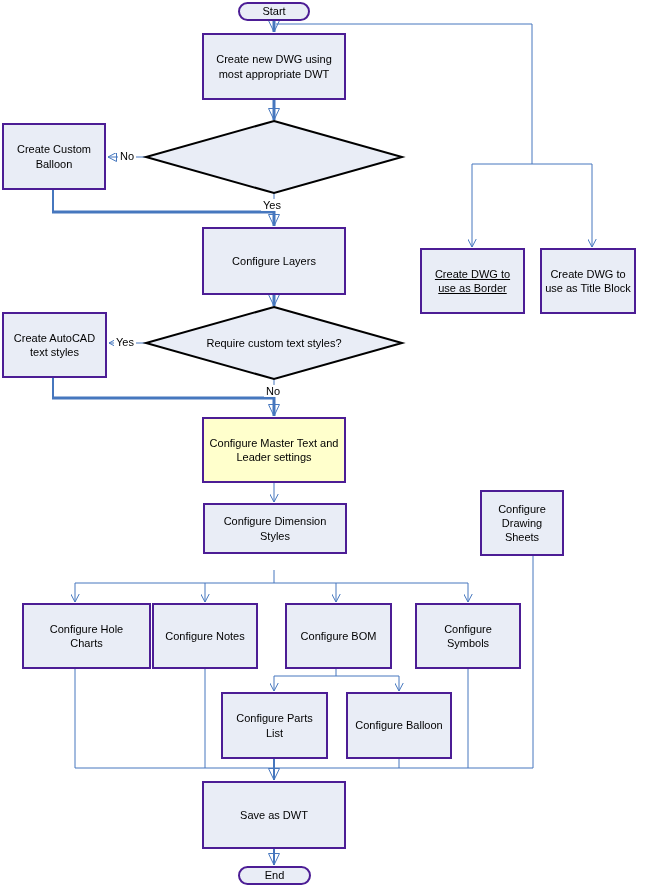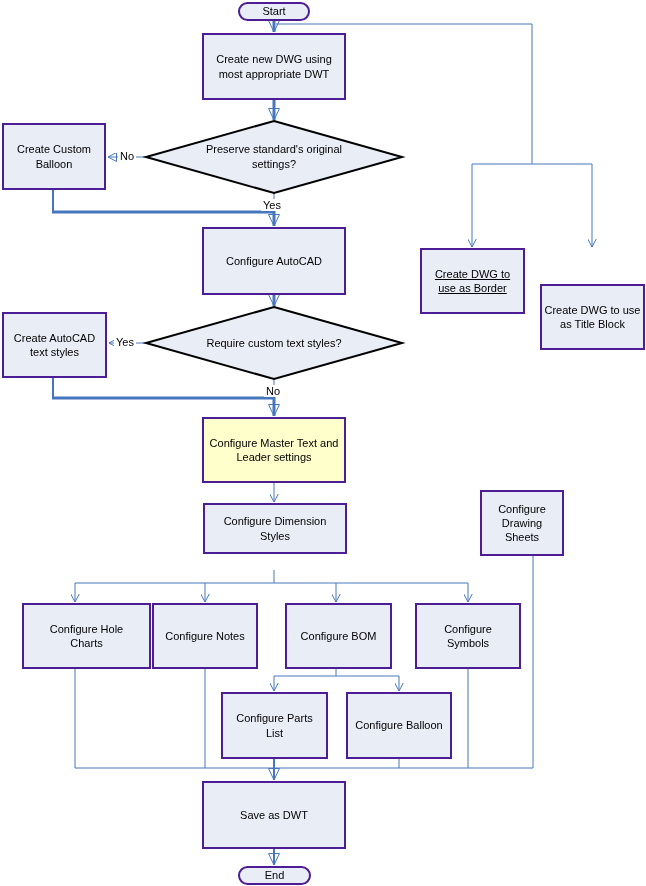--- a/index.html
+++ b/index.html
@@ -105,39 +105,39 @@
 
   <div class="node bold" style="left:202px; top:33px; width:144px; height:67px;">
     <span>Create new DWG using most appropriate DWT</span>
   </div>
 
   <div class="node bold" style="left:2px; top:123px; width:104px; height:67px;">
     <span>Create Custom Balloon</span>
   </div>
 
   <div class="node bold" style="left:202px; top:227px; width:144px; height:68px;">
-    <span>Configure AutoCAD</span>
+    <span>Configure Layers</span>
   </div>
 
   <div class="node bold" style="left:2px; top:312px; width:105px; height:66px;">
     <span>Create AutoCAD text styles</span>
   </div>
 
   <div class="node bold highlight" style="left:202px; top:417px; width:144px; height:66px;">
     <span>Configure Master Text and Leader settings</span>
   </div>
 
   <div class="node" style="left:203px; top:503px; width:144px; height:51px;">
     <span style="max-width:130px;">Configure Dimension Styles</span>
   </div>
 
   <div class="node" style="left:420px; top:248px; width:105px; height:66px;">
     <span style="max-width:90px;text-decoration:underline;">Create DWG to use as Border</span>
   </div>
-  <div class="node" style="left:540px; top:248px; width:105px; height:66px;margin-top:36px;">
+  <div class="node" style="left:540px; top:248px; width:96px; height:66px;">
     <span style="max-width:96px;">Create DWG to use as Title Block</span>
   </div>
   <div class="node" style="left:480px; top:490px; width:84px; height:66px;">
     <span style="max-width:98px;">Configure Drawing Sheets</span>
   </div>
 
   <div class="node" style="left:22px; top:603px; width:129px; height:66px;">
     <span style="max-width:90px;">Configure Hole Charts</span>
   </div>
   <div class="node" style="left:152px; top:603px; width:106px; height:66px;">
@@ -154,21 +154,20 @@
     <span style="max-width:92px;">Configure Parts List</span>
   </div>
   <div class="node" style="left:346px; top:692px; width:106px; height:67px;">
     <span class="nowrap">Configure Balloon</span>
   </div>
 
   <div class="node" style="left:202px; top:781px; width:144px; height:68px;">
     <span>Save as DWT</span>
   </div>
 
-  <div class="diamond-label" style="left:189px; top:137px; width:170px; height:40px;">Preserve standard's original  settings?</div>
   <div class="diamond-label" style="left:174px; top:325px; width:200px; height:36px;">Require custom  text styles?</div>
 
   <span class="edge-label" style="left:127px; top:156px;">No</span>
   <span class="edge-label" style="left:272px; top:205px;">Yes</span>
   <span class="edge-label" style="left:125px; top:342px;">Yes</span>
   <span class="edge-label" style="left:273px; top:391px;">No</span>
 
 </div>
 
 </body></html>

